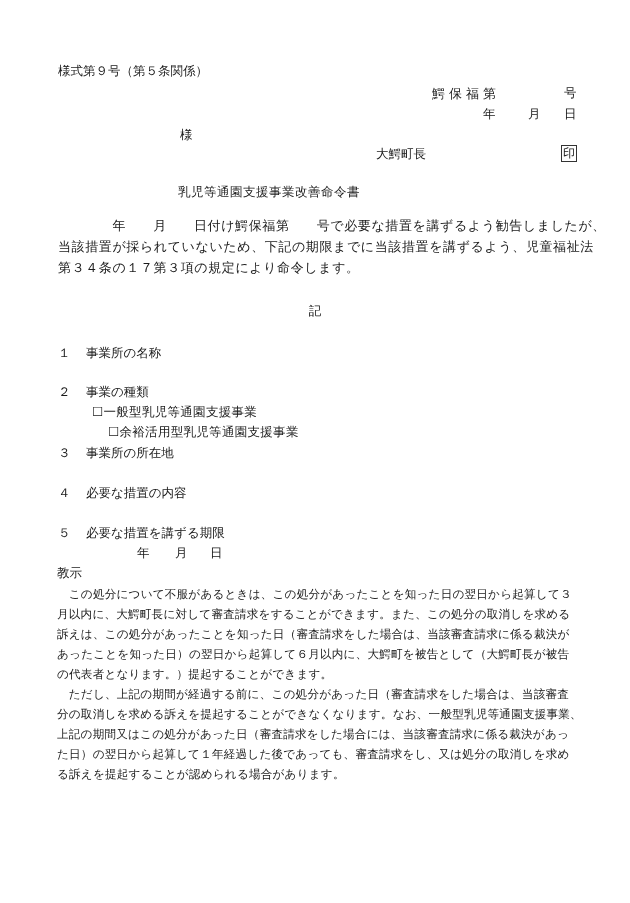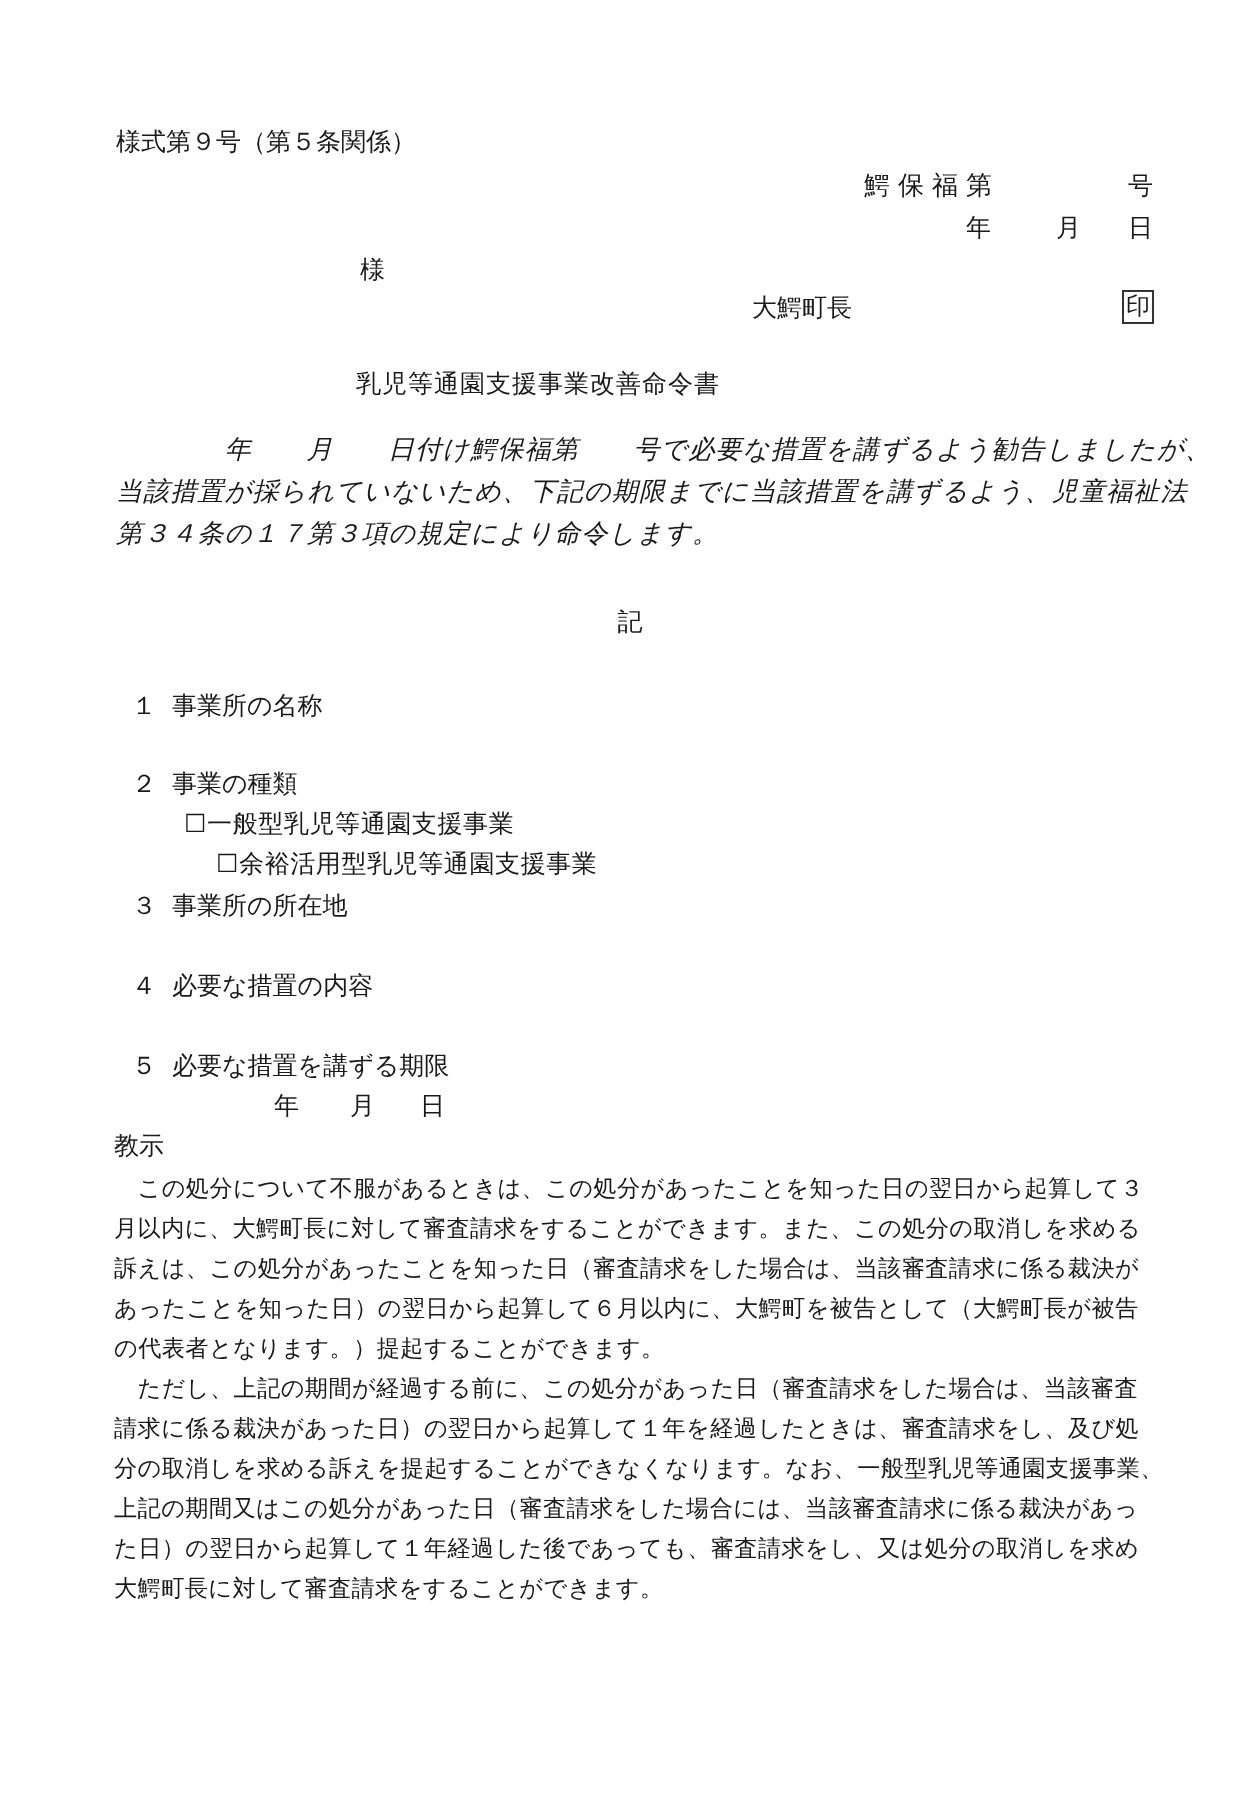--- a/index.html
+++ b/index.html
@@ -28,24 +28,24 @@
     .seal {
       left: 561px; top: 145px; font-size: 12px;
       border: 1px solid #333; padding: 1px 1px; line-height: 1.05;
     }
     .doc-title { left: 0; width: 538px; text-align: center; top: 186px; font-size: 12.5px; letter-spacing: 0.5px; }
     .body-para {
       left: 58px; top: 215px; width: 520px;
       white-space: normal; font-size: 13px; line-height: 21px;
       letter-spacing: 0.6px;
     }
-    .body-para .line { display: block; white-space: nowrap; font-style: italic; }
+    .body-para .line { display: block; white-space: nowrap; }
     .ki { left: 0; width: 630px; text-align: center; top: 305px; font-size: 12.5px; }
 
-    .item { font-size: 12.5px; text-align: center; }
+    .item { font-size: 12.5px; }
     .item .num { display: inline-block; width: 28px; }
     .item-1 { left: 58px; top: 347px; }
     .item-2 { left: 58px; top: 386px; }
     .opt-1 { left: 92px; top: 406px; font-size: 12.5px; letter-spacing: 0.3px; }
     .opt-2 { left: 108px; top: 426px; font-size: 12.5px; letter-spacing: 0.3px; }
     .item-3 { left: 58px; top: 447px; }
     .item-4 { left: 58px; top: 487px; }
     .item-5 { left: 58px; top: 527px; }
     .deadline-year { left: 137px; top: 547px; font-size: 12.5px; }
     .deadline-month { left: 175px; top: 547px; font-size: 12.5px; }
@@ -125,20 +125,19 @@
   <div class="abs notice-para notice-1">
     <span class="line">　この処分について不服があるときは、この処分があったことを知った日の翌日から起算して３</span>
     <span class="line">月以内に、大鰐町長に対して審査請求をすることができます。また、この処分の取消しを求める</span>
     <span class="line">訴えは、この処分があったことを知った日（審査請求をした場合は、当該審査請求に係る裁決が</span>
     <span class="line">あったことを知った日）の翌日から起算して６月以内に、大鰐町を被告として（大鰐町長が被告</span>
     <span class="line">の代表者となります。）提起することができます。</span>
   </div>
 
   <div class="abs notice-para notice-2">
     <span class="line">　ただし、上記の期間が経過する前に、この処分があった日（審査請求をした場合は、当該審査</span>
-    <span class="line">請求に係る裁決があった日）の翌日から起算して１年を経過したときは、審査請求をし、及び処</span>
     <span class="line">分の取消しを求める訴えを提起することができなくなります。なお、一般型乳児等通園支援事業、</span>
     <span class="line">上記の期間又はこの処分があった日（審査請求をした場合には、当該審査請求に係る裁決があっ</span>
     <span class="line">た日）の翌日から起算して１年経過した後であっても、審査請求をし、又は処分の取消しを求め</span>
-    <span class="line">大鰐町長に対して審査請求をすることができます。</span>
+    <span class="line">る訴えを提起することが認められる場合があります。</span>
   </div>
 
 </div>
 
 </body></html>

